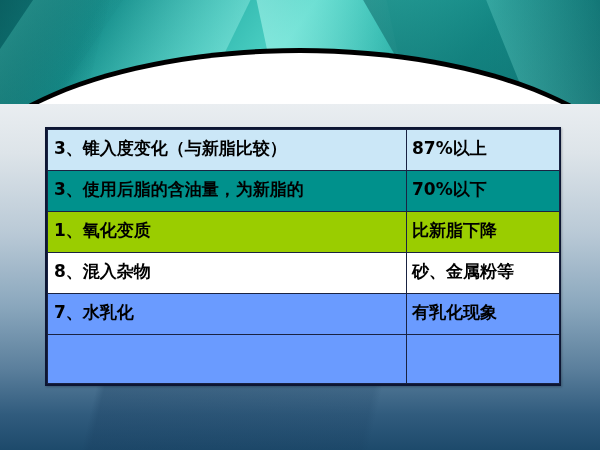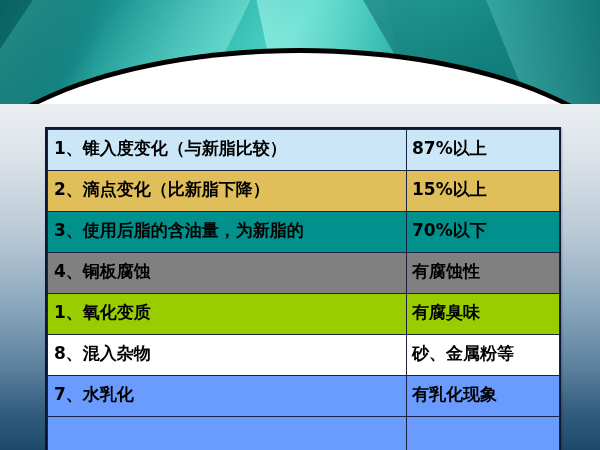--- a/index.html
+++ b/index.html
@@ -176,42 +176,34 @@
 
   <div class="table-wrap">
     <table class="grease-table">
       <colgroup>
         <col class="c1">
         <col class="c2">
       </colgroup>
       <tbody>
 
         <tr>
-          <td class="col-left" style="background-color: rgb(203, 231, 247);">1、锥入度变化（与新脂比较）</td>
+          <td class="col-left" style="background-color: rgb(203, 231, 247);">3、锥入度变化（与新脂比较）</td>
           <td class="col-right" style="background-color: rgb(203, 231, 247);">87%以上</td>
         </tr>
 
-        <tr>
-          <td class="col-left" style="background-color: rgb(224, 190, 90);">2、滴点变化（比新脂下降）</td>
-          <td class="col-right" style="background-color: rgb(224, 190, 90);">15%以上</td>
-        </tr>
 
         <tr>
           <td class="col-left" style="background-color: rgb(0, 145, 140);">3、使用后脂的含油量，为新脂的</td>
           <td class="col-right" style="background-color: rgb(0, 145, 140);">70%以下</td>
         </tr>
 
-        <tr>
-          <td class="col-left" style="background-color: rgb(128, 128, 128);">4、铜板腐蚀</td>
-          <td class="col-right" style="background-color: rgb(128, 128, 128);">有腐蚀性</td>
-        </tr>
 
         <tr>
           <td class="col-left" style="background-color: rgb(154, 205, 0);">1、氧化变质</td>
-          <td class="col-right" style="background-color: rgb(154, 205, 0);">有腐臭味</td>
+          <td class="col-right" style="background-color: rgb(154, 205, 0);">比新脂下降</td>
         </tr>
 
         <tr>
           <td class="col-left" style="background-color: rgb(255, 255, 255);">8、混入杂物</td>
           <td class="col-right" style="background-color: rgb(255, 255, 255);">砂、金属粉等</td>
         </tr>
 
         <tr>
           <td class="col-left" style="background-color: rgb(106, 155, 255);">7、水乳化</td>
           <td class="col-right" style="background-color: rgb(106, 155, 255); margin-top: 46px;">有乳化现象</td>

